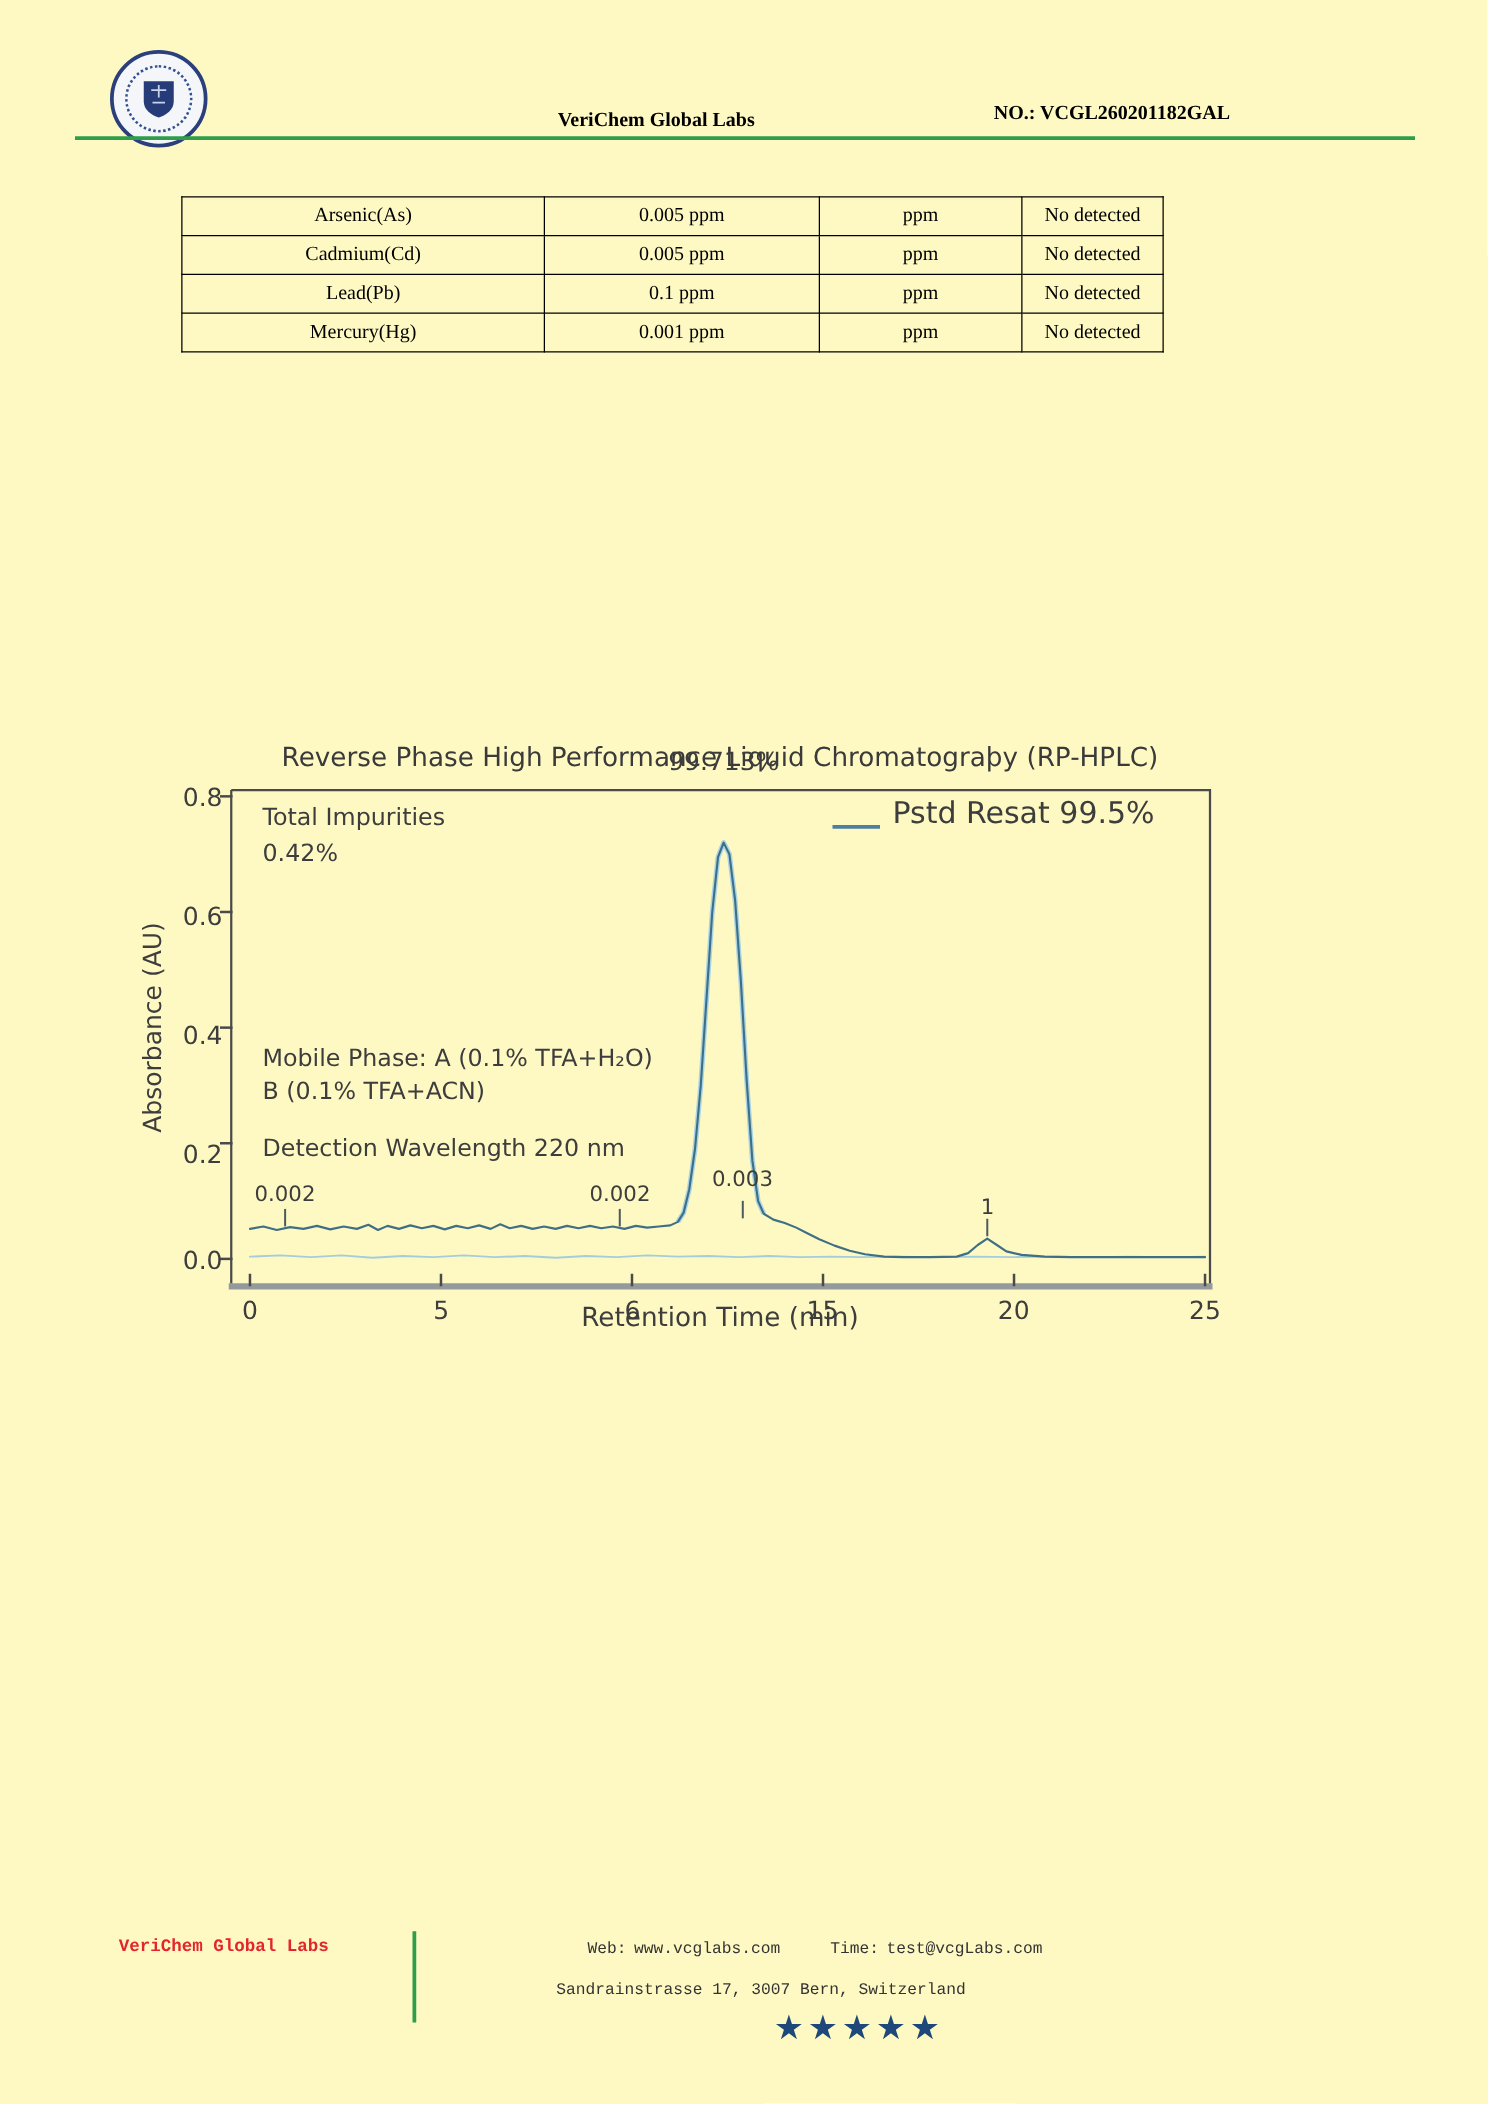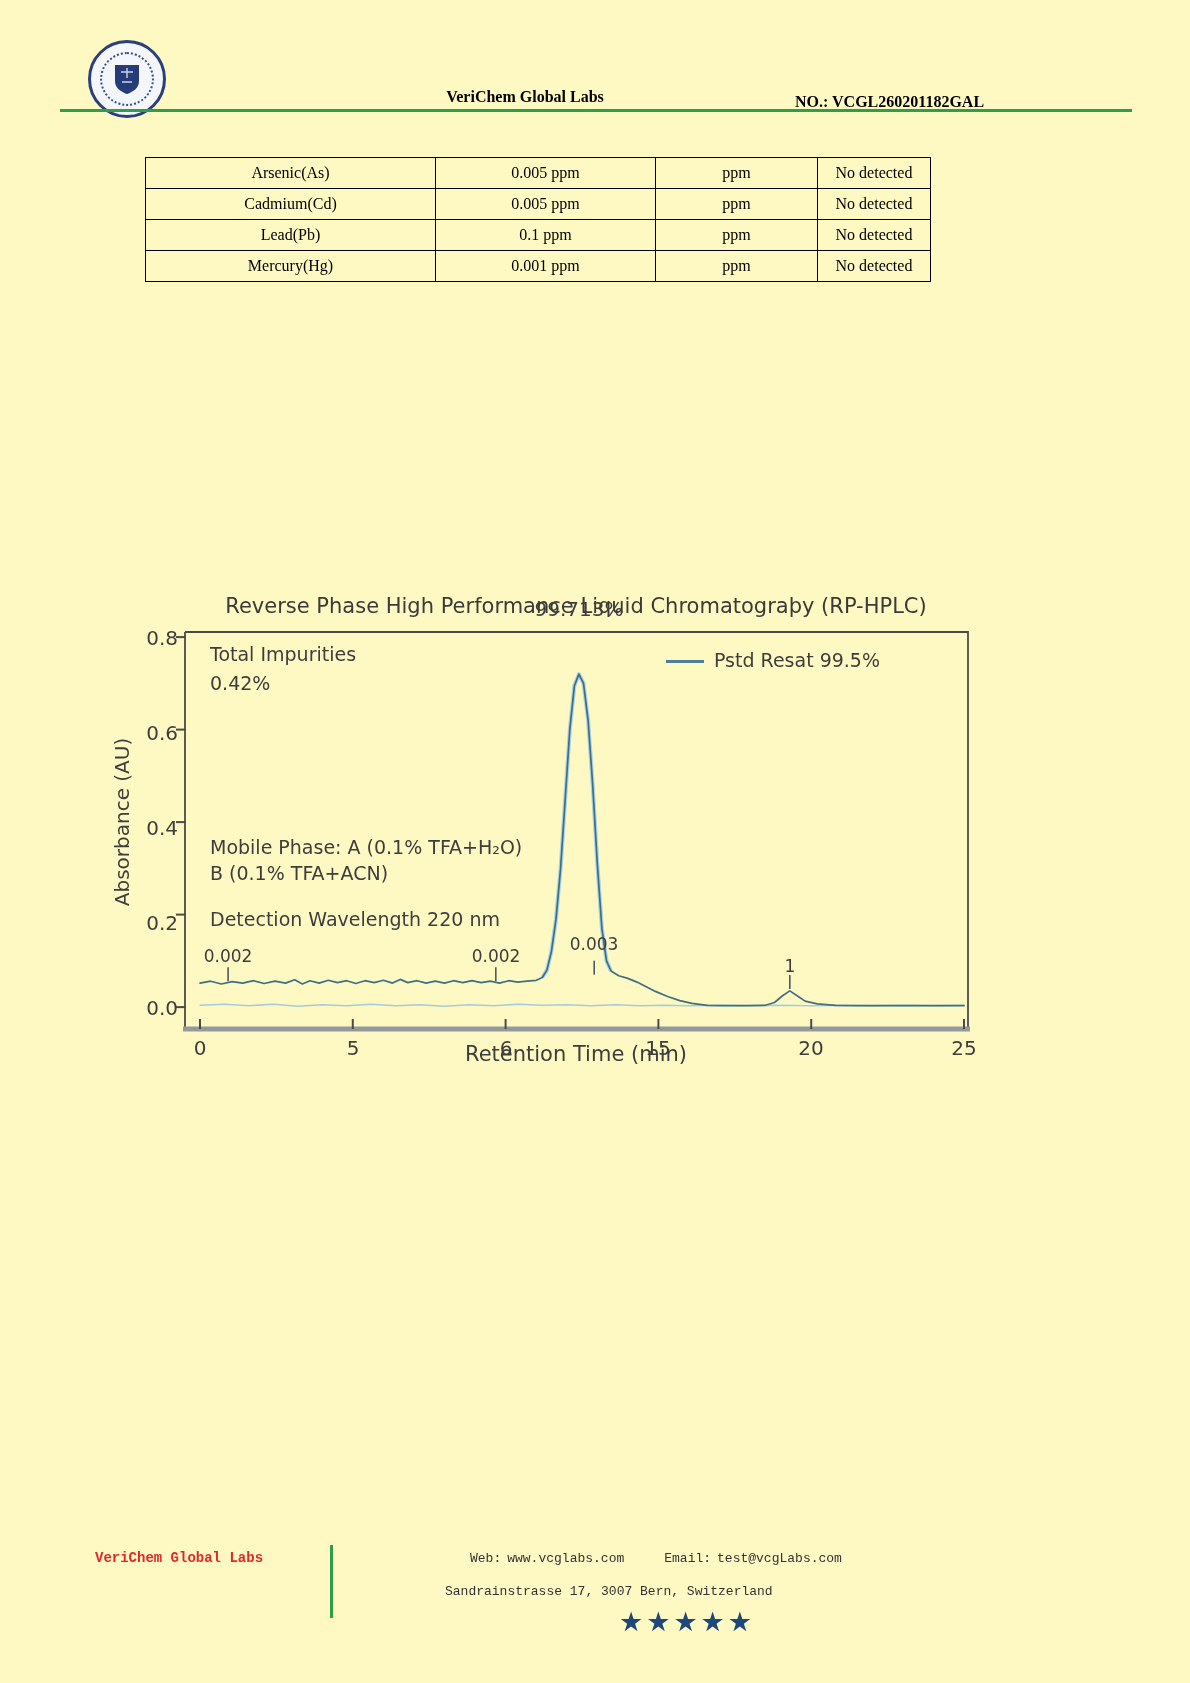--- a/index.html
+++ b/index.html
@@ -6,21 +6,21 @@
   .page{position:relative;width:1190px;height:1683px;background:#fef9c3;overflow:hidden;
         font-family:"Liberation Serif",serif;color:#000;}
   .abs{position:absolute;}
 
   
   .seal{position:absolute;left:88px;top:40px;width:72px;height:72px;border-radius:50%;
         border:3px solid #2b3f7c;background:#f4f6fa;display:flex;align-items:center;justify-content:center;}
   .seal-inner{width:50px;height:50px;border-radius:50%;border:2px dotted #33508f;
         display:flex;align-items:center;justify-content:center;}
   .header-company{left:325px;top:88px;width:400px;text-align:center;font-weight:bold;font-size:16px;}
-  .header-no{left:795px;top:82px;width:330px;font-weight:bold;font-size:16px;margin-top:11px;}
+  .header-no{left:795px;top:82px;width:330px;font-weight:bold;font-size:16px;}
   .green-rule{left:60px;top:109px;width:1072px;height:3px;}
 
   
   table.hm{position:absolute;left:145px;top:157px;border-collapse:collapse;table-layout:fixed;}
   table.hm td{border:1px solid #000;font-size:16px;text-align:center;vertical-align:middle;padding:0;}
   td.hm-head{height:129px;border-bottom:1px solid #000;vertical-align:bottom;}
   .hm-title{display:inline-block;font-weight:bold;font-size:17px;text-decoration:underline;
             position:relative;left:-16px;margin-bottom:12px;letter-spacing:0.5px;}
   .hm-row td{height:30px;}
   td.vtop{vertical-align:top;padding-top:1px;}
@@ -29,21 +29,21 @@
   .cht{font-family:"DejaVu Sans","Liberation Sans",sans-serif;color:#3d3d3d;}
   .chart-title{left:196px;top:594px;width:760px;text-align:center;font-size:21px;color:#3a3a3a;}
   .ylab{left:22px;top:810px;width:200px;height:24px;text-align:center;font-size:20px;
         transform:rotate(-90deg);transform-origin:center;}
   .xlab{left:396px;top:1042px;width:360px;text-align:center;font-size:21px;}
   .xt{top:1036px;width:60px;text-align:center;font-size:20px;}
   .yt{left:134px;width:44px;text-align:right;font-size:20px;}
   .ann{font-size:19px;}
   .ann-sm{font-size:17px;width:70px;text-align:center;}
   .legend-line{left:666px;top:660px;width:38px;height:3px;}
-  .legend-text{left:714px;top:649px;font-size:19px;}
+  .legend-text{left:714px;top:636px;font-size:24px;}
   .peak-label{left:469px;top:597px;width:220px;text-align:center;font-size:20px;}
 
   
   .ft{font-family:"Liberation Mono",monospace;}
   .ft-company{left:95px;top:1550px;font-size:14px;font-weight:bold;}
   .ft-vline{left:330px;top:1545px;width:3px;height:73px;}
   .ft-webline{left:470px;top:1551px;font-size:13px;color:#333;}
   .ft-webline span{margin-right:6px;}
   .ft-email{margin-left:34px;}
   .ft-address{left:445px;top:1584px;width:340px;text-align:left;font-size:13px;color:#333;}
@@ -151,18 +151,18 @@
   <div class="abs cht ann-sm" style="left:461px;top:946px">0.002</div>
   <div class="abs cht ann-sm" style="left:559px;top:934px">0.003</div>
   <div class="abs cht ann-sm" style="left:755px;top:956px">1</div>
 
   <div class="abs legend-line" style="background:#4e7fa0"></div>
   <div class="abs cht legend-text">Pstd Resat 99.5%</div>
 
   <div class="abs ft ft-company" style="color:#e3262c">VeriChem Global Labs</div>
   <div class="abs ft-vline" style="background:#2f9e4b"></div>
   <div class="abs ft ft-webline">
-    <span>Web:</span><span>www.vcglabs.com</span><span class="ft-email">Email:</span><span>test@vcgLabs.com</span>
+    <span>Web:</span><span>www.vcglabs.com</span><span class="ft-email">Time:</span><span>test@vcgLabs.com</span>
   </div>
   <div class="abs ft ft-address">Sandrainstrasse 17, 3007 Bern, Switzerland</div>
   <div class="abs ft-stars" style="color:#1d4879">★★★★★</div>
 
 </div>
 
 </body></html>

